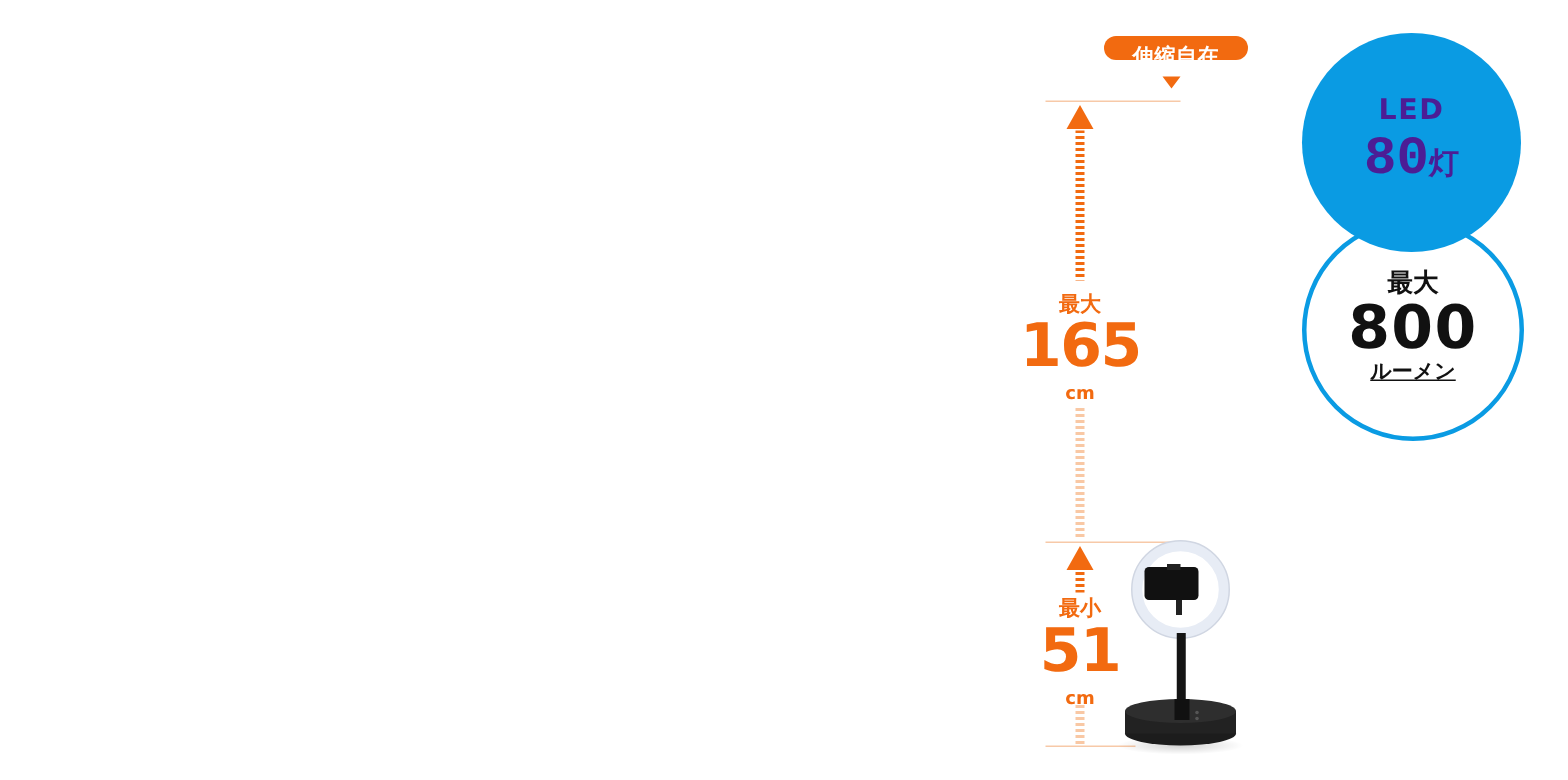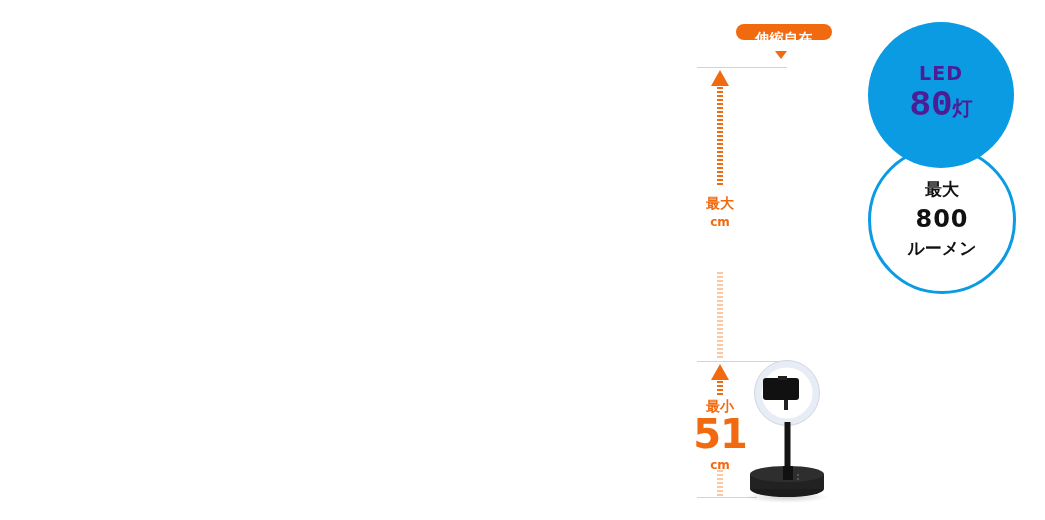--- a/index.html
+++ b/index.html
@@ -52,20 +52,21 @@
 <div class="abs badge-tail"></div>
 
 <div class="abs guide" style="left:697px; top:67px; width:90px;"></div>
 <div class="abs guide" style="left:697px; top:361px; width:90px;"></div>
 <div class="abs guide" style="left:697px; top:497px; width:60px;"></div>
 
 <div class="abs arrowhead" style="left:711px; top:70px;"></div>
 <div class="abs dash" style="left:717px; top:87px; height:100px;"></div>
 <div class="abs measure" style="left:680px; top:195px;">
   <span class="lbl">最大</span>
+  <span class="num">165</span>
   <span class="unit">cm</span>
 </div>
 <div class="abs dash light" style="left:717px; top:272px; height:88px;"></div>
 
 <div class="abs arrowhead" style="left:711px; top:364px;"></div>
 <div class="abs dash" style="left:717px; top:381px; height:14px;"></div>
 <div class="abs measure" style="left:680px; top:398px;">
   <span class="lbl">最小</span>
   <span class="num">51</span>
   <span class="unit">cm</span>
@@ -89,22 +90,22 @@
   <ellipse cx="42" cy="131" rx="37" ry="8" fill="#1c1c1c"></ellipse>
   <rect x="5" y="116" width="74" height="15" fill="#222"></rect>
   <ellipse cx="42" cy="116" rx="37" ry="8" fill="#2e2e2e"></ellipse>
   <rect x="38" y="108" width="10" height="14" fill="#111"></rect>
   <circle cx="53" cy="117" r="1.2" fill="#555"></circle>
   <circle cx="53" cy="121" r="1.2" fill="#555"></circle>
 </svg>
 
 <div class="abs circle-lm">
   <div style="position:absolute; left:0; right:0; top:30px; font-size:17px; line-height:20px;">最大</div>
-  <div style="position:absolute; left:0; right:0; top:52px; font-size:24px; line-height:36px; letter-spacing:1px;">800</div>
-  <div style="position:absolute; left:0; right:0; top:90px; font-size:17px; line-height:18px;">ルーメン</div>
+  <div style="position:absolute; left:0; right:0; top:52px; font-size:40px; line-height:36px; letter-spacing:1px;">800</div>
+  <div style="position:absolute; left:0; right:0; top:90px; font-size:14px; line-height:18px;text-decoration:underline;">ルーメン</div>
 </div>
 
 <div class="abs circle-led">
   <div style="position:absolute; left:0; right:0; top:40px; font-size:19px; line-height:22px; letter-spacing:1px;">LED</div>
   <div style="position:absolute; left:0; right:0; top:64px; line-height:40px;">
     <span style="font-size:36px;font-family:Liberation Mono, monospace;">80</span><span style="font-size:20px;">灯</span>
   </div>
 </div>
 
 </body></html>

